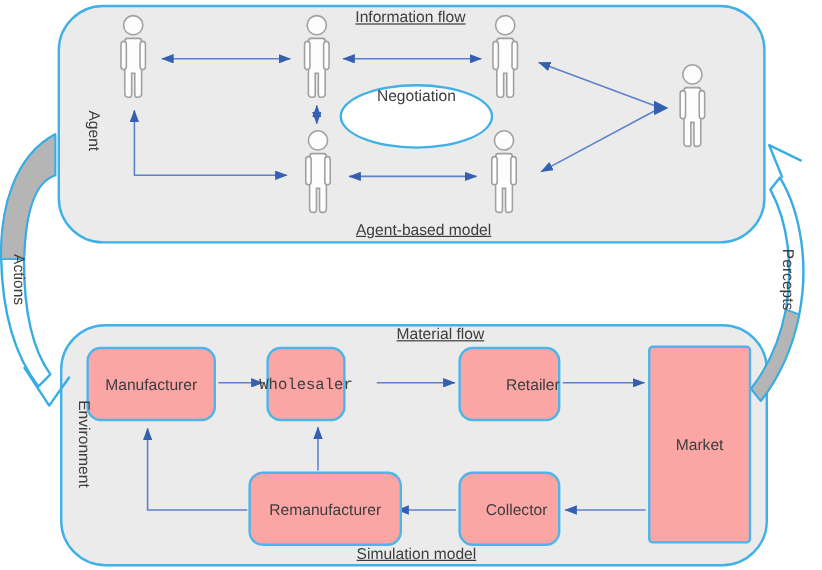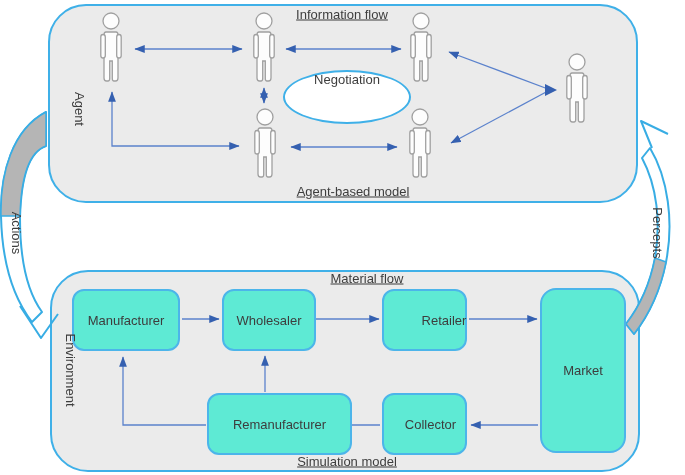--- a/index.html
+++ b/index.html
@@ -1,20 +1,20 @@
 <!DOCTYPE html>
 <html><head>
 <meta charset="utf-8">
 <style>
   html,body{margin:0;padding:0;background:#fff;}
   #canvas{position:relative;width:685px;height:475px;background:#ffffff;overflow:hidden;
           font-family:"Liberation Sans",sans-serif;color:#3d3d3d;}
   .bigbox{position:absolute;box-sizing:border-box;background:#ebebeb;
           border:2px solid #3fb0e8;border-radius:38px;}
-  .node{position:absolute;box-sizing:border-box;background:#5eead4;border:2px solid #4cb5ea;
+  .node{position:absolute;box-sizing:border-box;background:#fca5a5;border:2px solid #4cb5ea;
         border-radius:12px;display:flex;align-items:center;justify-content:center;
         font-size:13px;white-space:nowrap;}
   .ellipse{position:absolute;box-sizing:border-box;background:#ffffff;border:2px solid #3fb0e8;
         border-radius:50%;display:flex;align-items:flex-start;justify-content:center;font-size:13px;}
   .lbl{position:absolute;font-size:13px;white-space:nowrap;transform:translate(-50%,-50%);text-decoration:underline;}
   .vlbl{position:absolute;font-size:13px;white-space:nowrap;transform:translate(-50%,-50%) rotate(90deg);}
   svg{position:absolute;left:0;top:0;}
 </style>
 </head>
 <body>
@@ -83,30 +83,30 @@
     </g>
   </svg>
 
   <div class="ellipse" style="left:283px;top:70px;width:128px;height:54px;">
     <span>Negotiation</span>
   </div>
 
   <div class="node" style="left:72px;top:289px;width:108px;height:62px;">
     <span>Manufacturer</span>
   </div>
-  <div class="node" style="left:222px;top:289px;width:94px;height:62px;">
+  <div class="node" style="left:222px;top:289px;width:66px;height:62px;font-family:Liberation Mono, monospace;">
     <span>Wholesaler</span>
   </div>
   <div class="node" style="left:382px;top:289px;width:85px;height:62px;padding-left:39px;">
     <span>Retailer</span>
   </div>
-  <div class="node" style="left:540px;top:288px;width:86px;height:165px;border-radius:16px;">
+  <div class="node" style="left:540px;top:288px;width:86px;height:165px;border-radius:4px;">
     <span>Market</span>
   </div>
-  <div class="node" style="left:207px;top:393px;width:145px;height:62px;">
+  <div class="node" style="left:207px;top:393px;width:128px;height:62px;">
     <span>Remanufacturer</span>
   </div>
   <div class="node" style="left:382px;top:393px;width:85px;height:62px;padding-left:12px;">
     <span>Collector</span>
   </div>
 
   <div class="lbl" style="left:342px;top:14px;">Information flow</div>
   <div class="lbl" style="left:353px;top:191px;">Agent-based model</div>
   <div class="vlbl" style="left:79px;top:109px;">Agent</div>
 

